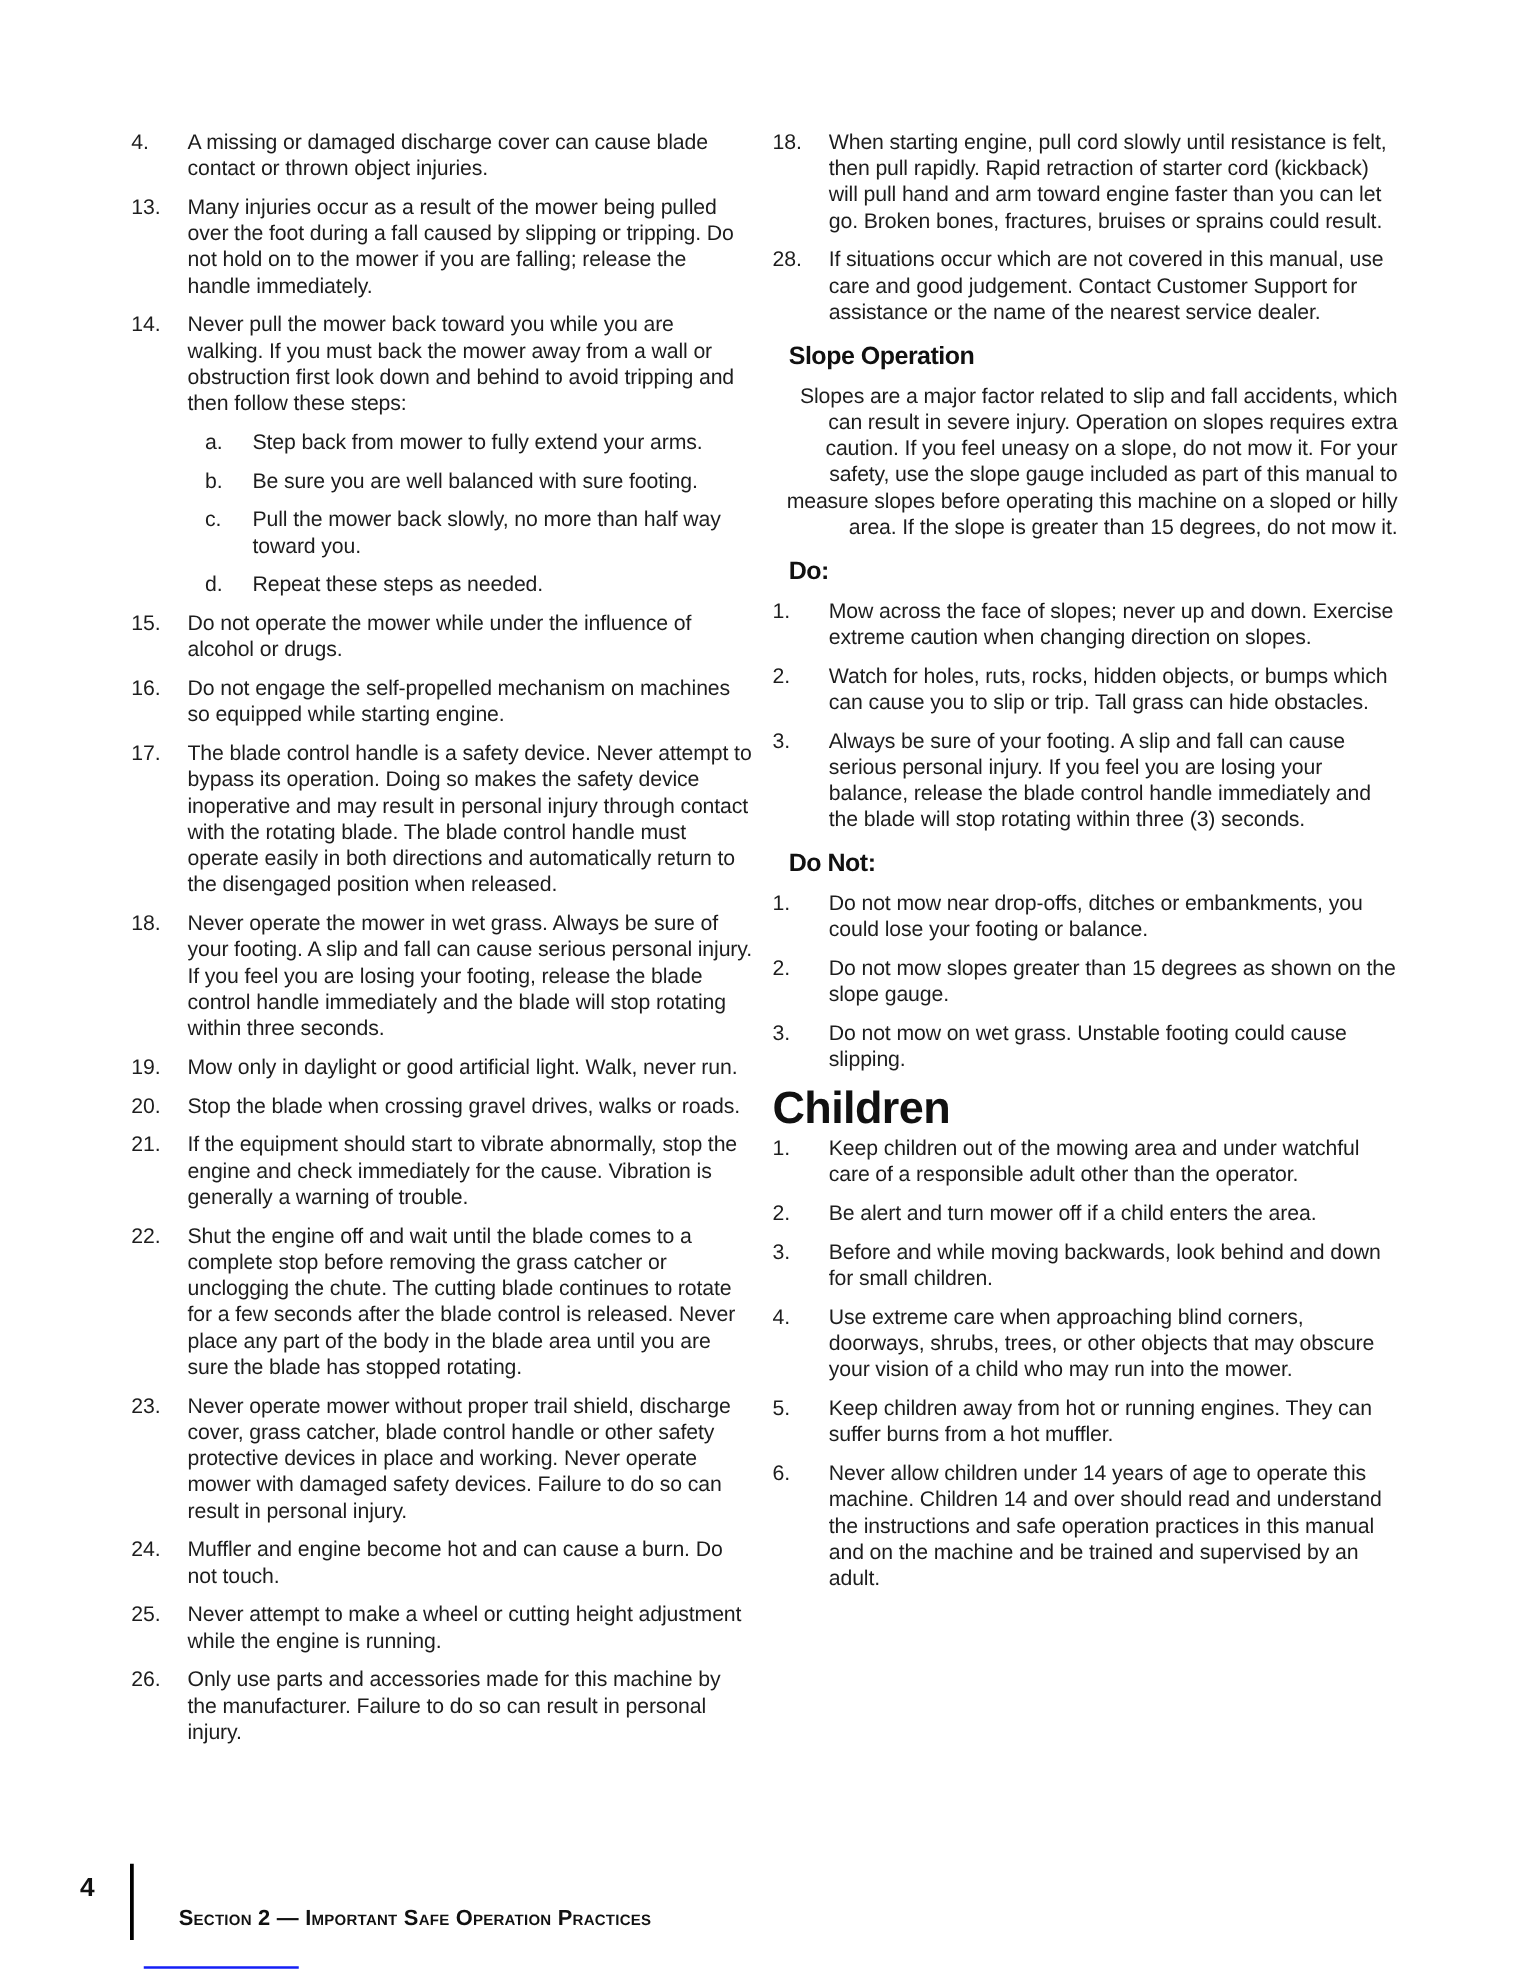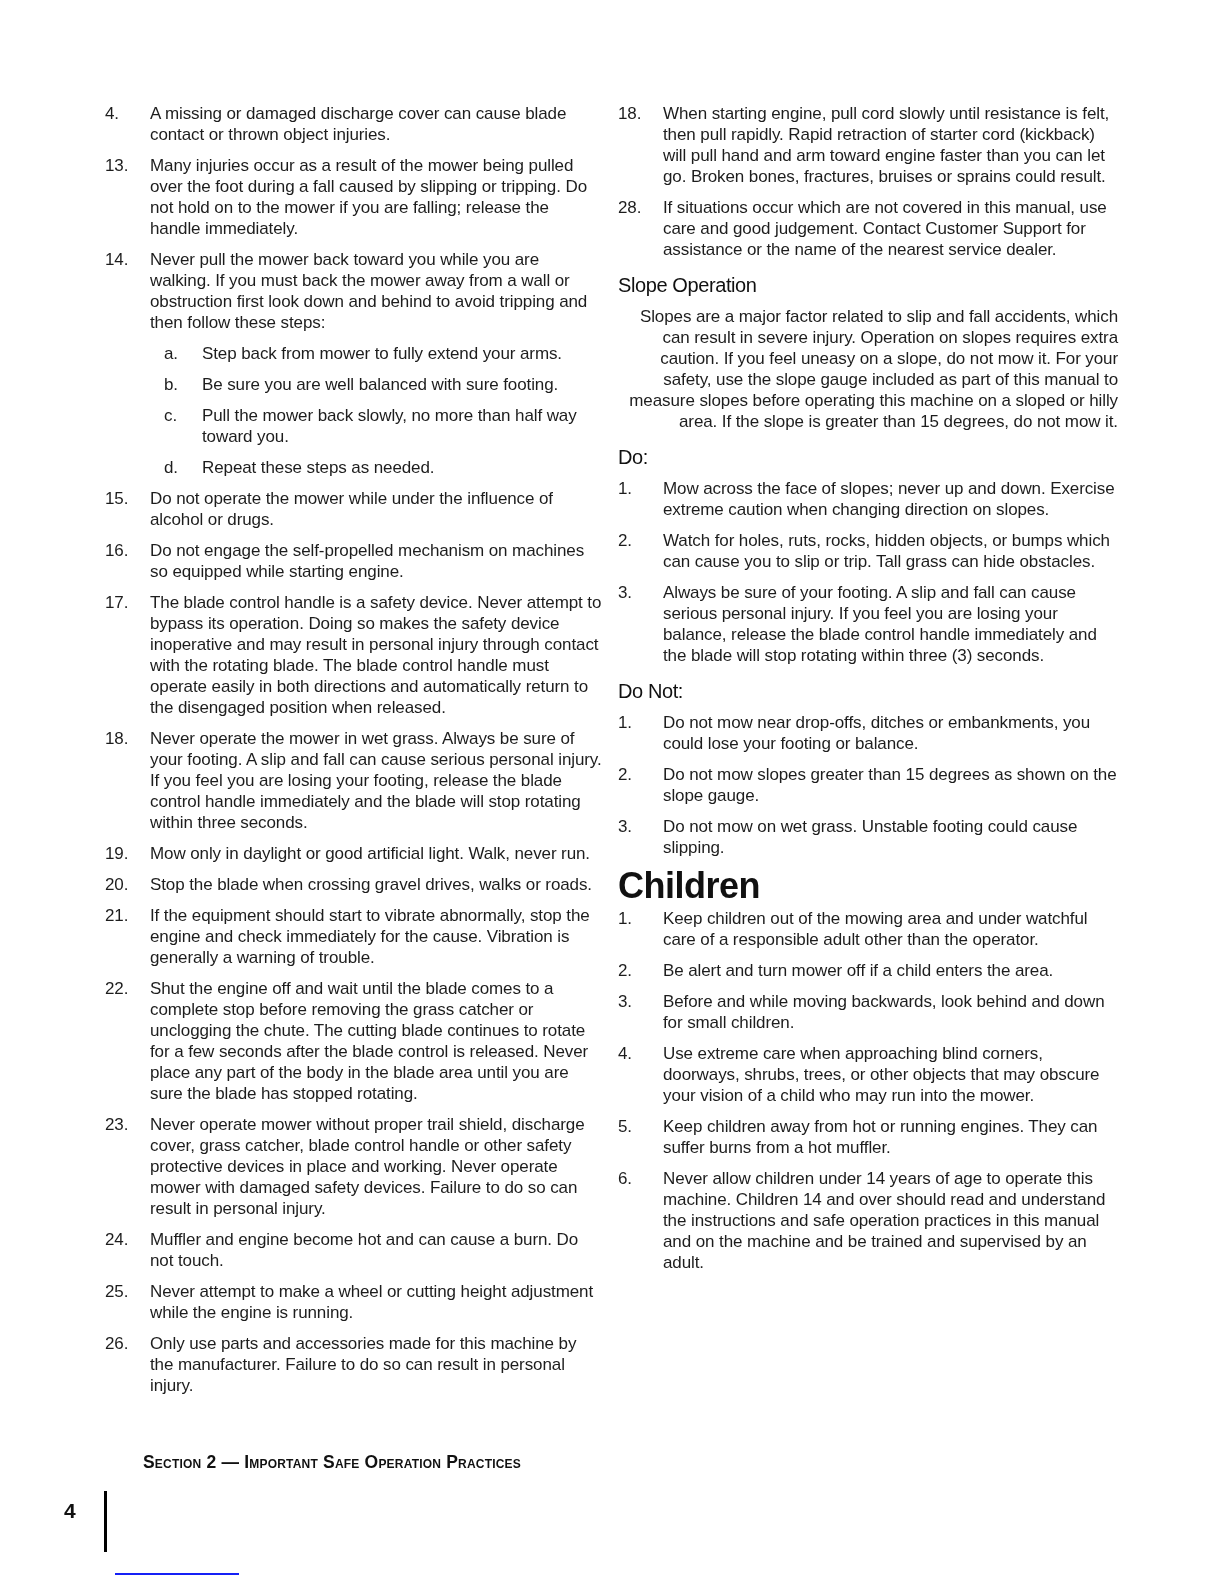--- a/index.html
+++ b/index.html
@@ -22,41 +22,41 @@
   .col-right { left:618px; width:500px; }
 
   .li { display:flex; margin-bottom:10px; }
   .num { width:45px; flex:0 0 45px; }
   .txt { flex:1 1 auto; }
 
   .sublist { margin-left:59px; margin-bottom:2px; }
   .sublist .num { width:38px; flex:0 0 38px; }
 
   .h2 {
-    font-weight:normal; font-size:20px; color:#111;
+    font-weight:bold; font-size:20px; color:#111;
     letter-spacing:-0.4px;
-    margin:15px 0 10px 0;
+    margin:15px 0 10px 13px;
   }
   .h1 {
     font-weight:bold; font-size:36px; color:#111;
     letter-spacing:-0.5px;
     margin:17px 0 12px 0;
   }
   .para { margin:0 0 12px 0;text-align:right; }
 
   .footer-page-num {
     position:absolute; left:64px; top:1499px;
     font-size:21px; font-weight:bold; color:#111;
   }
   .footer-bar {
     position:absolute; left:104px; top:1491px;
     width:3px; height:61px; background:#000;
   }
   .footer-title {
-    position:absolute; left:143px; top:1452px;
+    position:absolute; left:143px; top:1524px;
     font-weight:bold; font-variant:small-caps;
     font-size:17.5px; letter-spacing:0.2px; color:#111;
     white-space:nowrap;
   }
   .blue-line {
     position:absolute; left:115px; top:1573px;
     width:124px; height:2px; background:#1520f6;
   }
 </style>
 </head>

